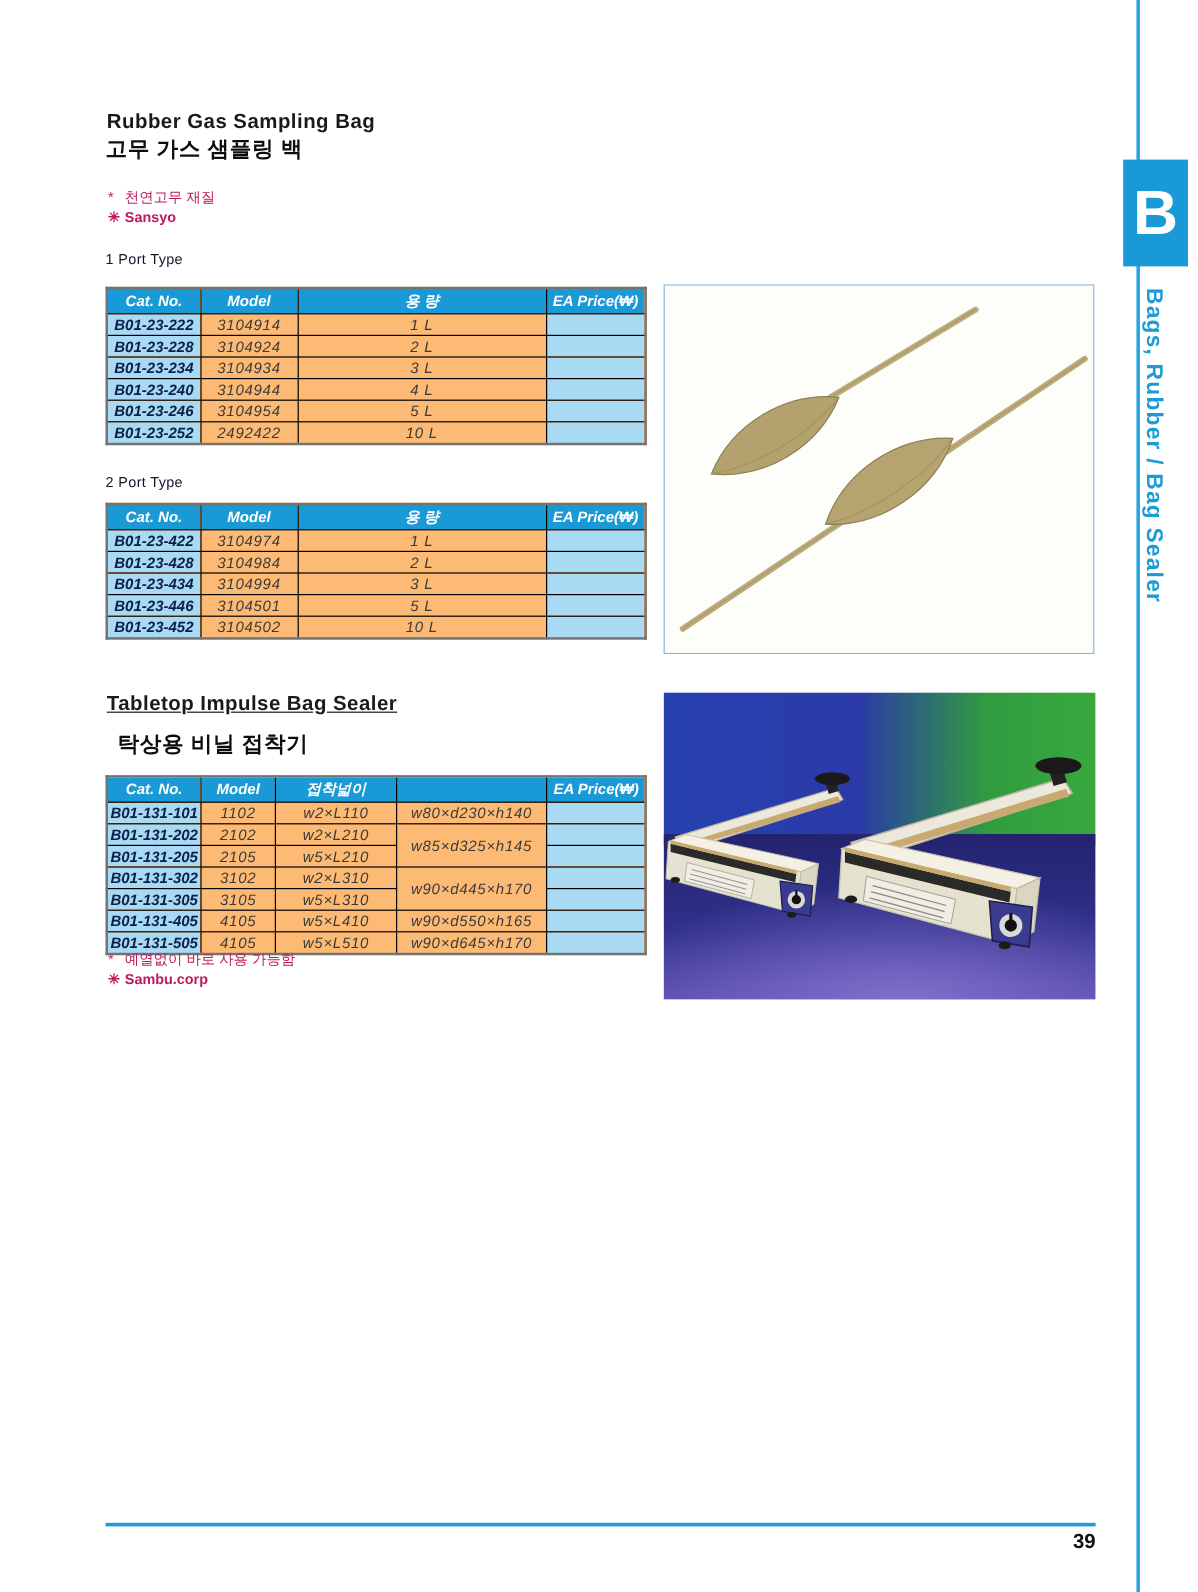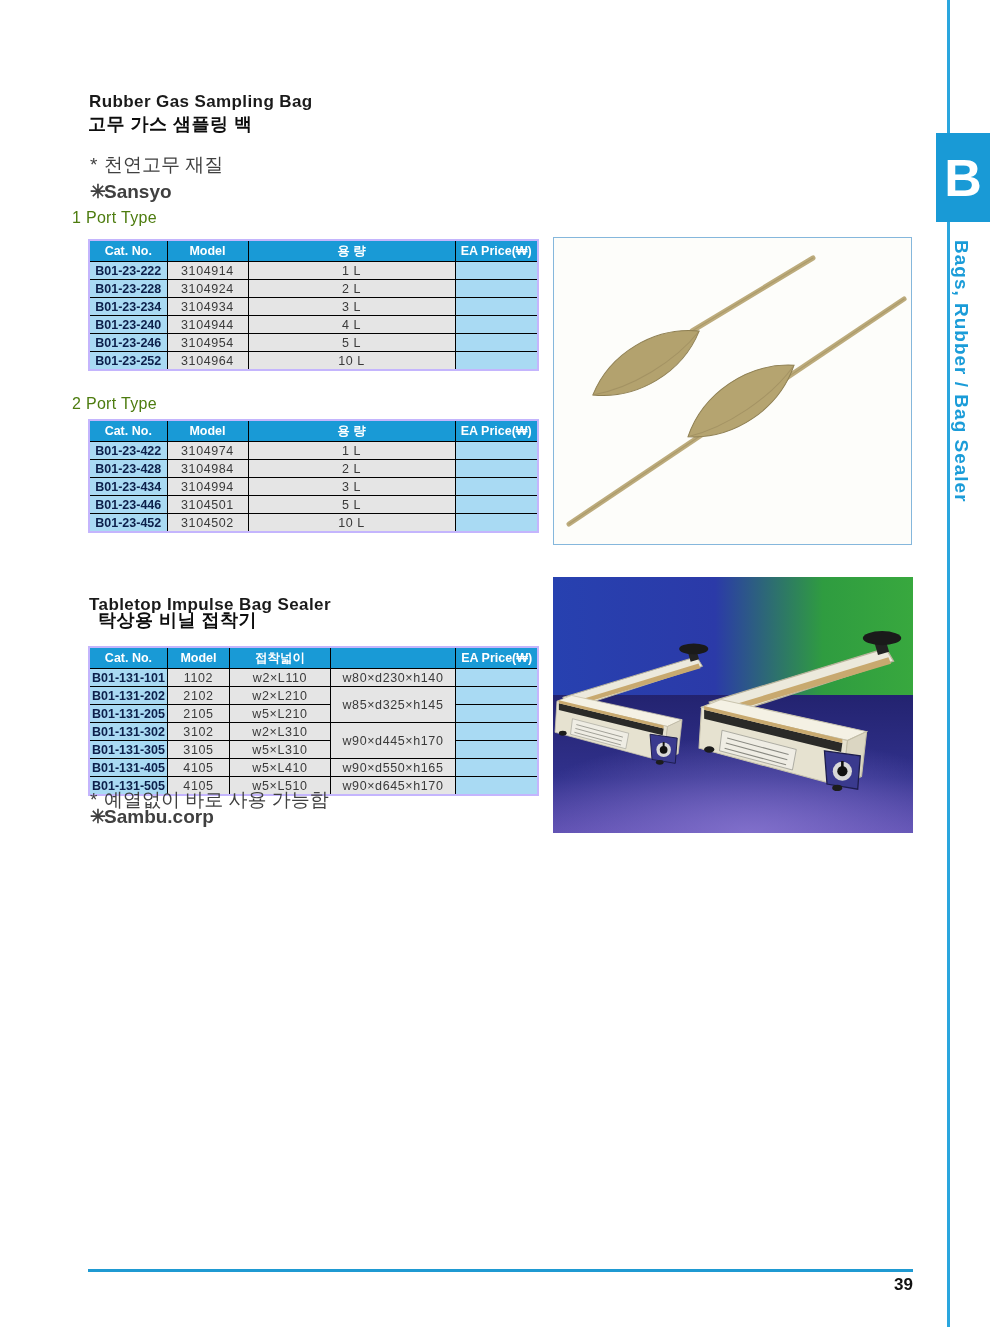--- a/index.html
+++ b/index.html
@@ -4,34 +4,34 @@
 <style>
   html,body{margin:0;padding:0;background:#ffffff;}
   #page{
     position:relative;width:998px;height:1327px;margin:0 auto;background:#ffffff;
     font-family:"Liberation Sans",sans-serif;overflow:hidden;
   }
   
   .title-en{position:absolute;left:89px;font-size:17px;font-weight:bold;color:#1a1a1a;letter-spacing:.4px;white-space:nowrap;}
   .title-ko{position:absolute;left:88px;font-size:18px;font-weight:bold;color:#0d0d0d;letter-spacing:.5px;white-space:nowrap;}
   .s1-en{top:92px;} .s1-ko{top:112px;}
-  .s3-en{top:595px;} .s3-ko{top:598px;}
-  
-  .note{position:absolute;left:90px;font-size:19px;color:#404040;white-space:nowrap;line-height:17px;}
+  .s3-en{top:577px;text-decoration:underline;} .s3-ko{top:598px;}
+  
+  .note{position:absolute;left:90px;font-size:12px;color:#be185d;white-space:nowrap;line-height:17px;}
   .note .sym{display:inline-block;width:14px;}
   .note.bold{font-weight:bold;}
-  .n1a{top:156px;} .n1b{top:183px;}
+  .n1a{top:156px;} .n1b{top:173px;}
   .n3a{top:791px;} .n3b{top:808px;}
   
-  .tcaption{position:absolute;left:72px;font-size:16px;color:#4d7c0f;letter-spacing:.3px;white-space:nowrap;}
+  .tcaption{position:absolute;left:88px;font-size:12px;color:#0f172a;letter-spacing:.3px;white-space:nowrap;}
   .cap1{top:209px;} .cap2{top:395px;}
   
   table.cat-table{
     position:absolute;border-collapse:collapse;table-layout:fixed;
-    border:2px solid #c4b5fd;background:#e5e5e5;
+    border:2px solid #737373;background:#fdba74;font-style:italic;
   }
   .tbl-port1{left:88px;top:239px;} .tbl-port2{left:88px;top:419px;} .tbl-seal{left:88px;top:646px;}
   table.cat-table th{
     background:#199ad6;color:#fff;font-size:12.5px;font-weight:bold;
     height:20px;border:1px solid #000;padding:0 2px;text-align:center;overflow:hidden;white-space:nowrap;
   }
   table.cat-table td{
     border:1px solid #000;font-size:12.5px;text-align:center;height:17px;
     padding:0 2px;color:#3a3a3a;letter-spacing:.6px;overflow:hidden;white-space:nowrap;
   }
@@ -117,21 +117,21 @@
           <td class="price"></td>
         </tr>
         <tr>
           <td class="cat">B01-23-246</td>
           <td>3104954</td>
           <td>5 L</td>
           <td class="price"></td>
         </tr>
         <tr>
           <td class="cat">B01-23-252</td>
-          <td>3104964</td>
+          <td>2492422</td>
           <td>10 L</td>
           <td class="price"></td>
         </tr>
       </tbody>
     </table>
 
   <div class="tcaption cap2">2 Port Type</div>
   <table class="cat-table t-port tbl-port2">
       <colgroup>
         <col class="c0">

